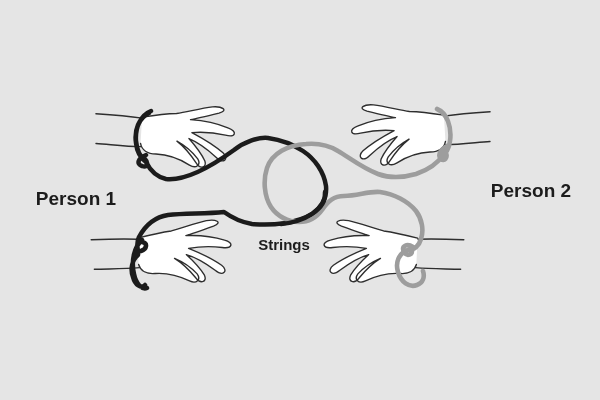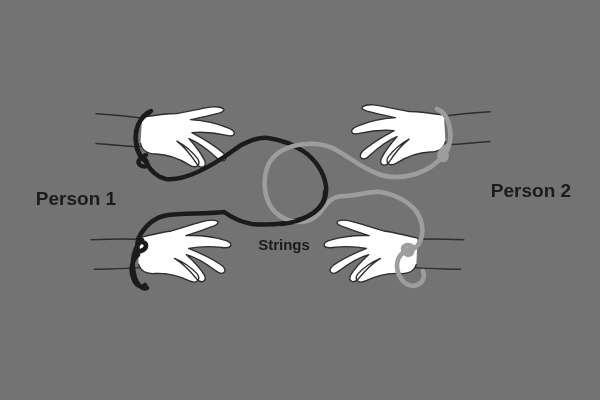--- a/index.html
+++ b/index.html
@@ -4,21 +4,21 @@
 <style>
   html, body {
     margin: 0;
     padding: 0;
     background: #ffffff;
   }
   .canvas {
     position: relative;
     width: 600px;
     height: 400px;
-    background: #737373;
+    background: #e5e5e5;
     overflow: hidden;
     font-family: "Liberation Sans", sans-serif;
   }
   svg { display: block; }
   .label {
     font-family: "Liberation Sans", sans-serif;
     font-weight: 700;
     fill: #1c1c1c;
   }
   .label-person { font-size: 19px; }

